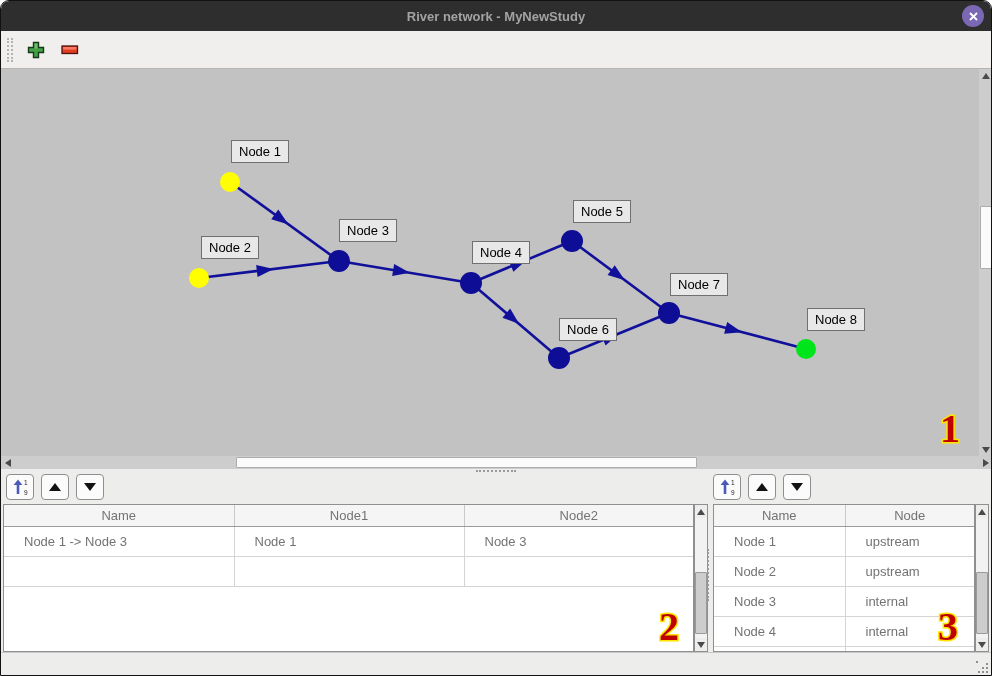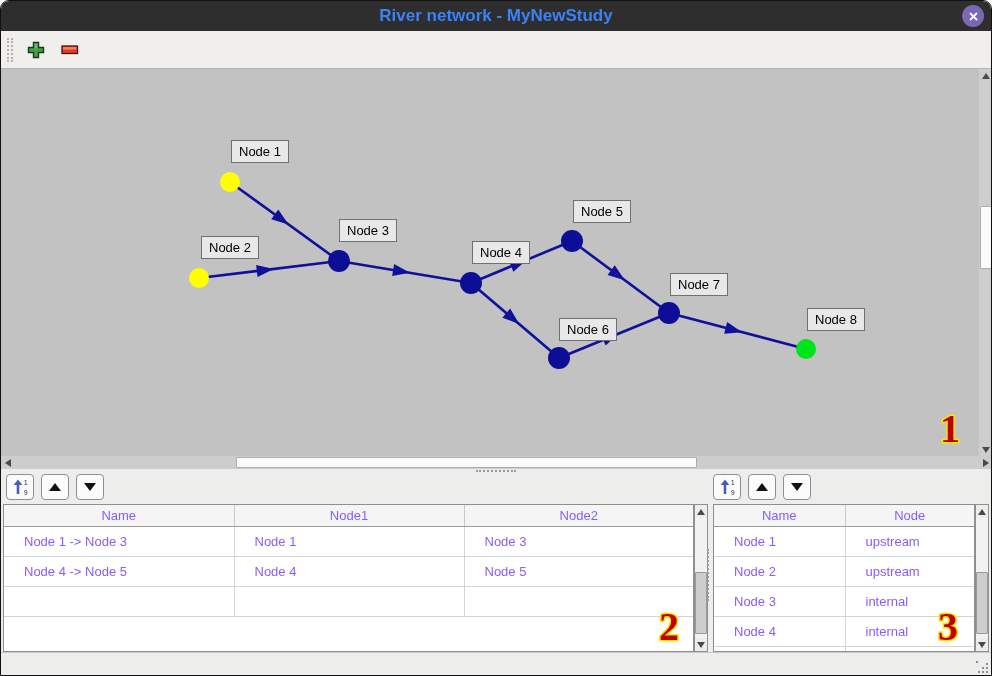--- a/index.html
+++ b/index.html
@@ -8,21 +8,21 @@
     position:relative; width:992px; height:676px;
     border:1px solid #111; border-radius:9px 9px 0 0;
     overflow:hidden; background:#ededeb;
   }
   
   .titlebar {
     position:absolute; left:0; top:0; width:100%; height:30px;
     background:#2e2e2e; border-radius:8px 8px 0 0;
     display:flex; align-items:center; justify-content:center;
   }
-  .titlebar .title { color:#3b82f6; font-size:17px; font-weight:bold; }
+  .titlebar .title { color:#a3a3a3; font-size:13px; font-weight:bold; }
   .close-btn {
     position:absolute; right:7px; top:4px; width:22px; height:22px;
     border-radius:50%; background:#7b68b4; display:flex; align-items:center; justify-content:center;
     cursor:default;
   }
   
   .toolbar {
     position:absolute; left:0; top:30px; width:100%; height:38px;
     background:#f0efed; border-bottom:1px solid #b5b5b5;
     display:flex; align-items:center;
@@ -64,21 +64,21 @@
     width:28px; height:26px; background:#fbfbfb; border:1px solid #8f8f8f; border-radius:4px;
     display:flex; align-items:center; justify-content:center;
   }
   .sq-btn .tri-up   { border-left:6px solid transparent; border-right:6px solid transparent; border-bottom:8px solid #111; }
   .sq-btn .tri-down { border-left:6px solid transparent; border-right:6px solid transparent; border-top:8px solid #111; }
   
   .table-panel { position:absolute; top:503px; height:148px; background:#fff;
     border:1px solid #8f8f8f; overflow:hidden; }
   .table-panel.left  { left:2px;  width:691px; }
   .table-panel.right { left:712px; width:262px; }
-  table { border-collapse:collapse; table-layout:fixed; width:100%; font-size:13px; color:#8b5cf6; }
+  table { border-collapse:collapse; table-layout:fixed; width:100%; font-size:13px; color:#737373; }
   th { height:21px; background:#f5f5f5; font-weight:normal; font-size:13px;
        border-right:1px solid #c9c9c9; border-bottom:1px solid #9b9b9b; }
   td { height:30px; padding:0 20px; border-right:1px solid #d4d4d4; border-bottom:1px solid #d4d4d4;
        background:#fff; white-space:nowrap; overflow:hidden; }
   th:last-child, td:last-child { border-right:none; }
   .tbl-vscroll { position:absolute; top:503px; width:14px; height:148px;
     background:#f2f2f2; border:1px solid #8f8f8f; }
   .tbl-vscroll.left  { left:693px; }
   .tbl-vscroll.right { left:974px; }
   .tbl-vscroll .sb-btn { width:12px; height:13px; left:0; background:#ededeb; }
@@ -220,25 +220,20 @@
             <th style="width: 229px;">Node2</th>
           </tr>
         </thead>
       <tbody id="edges-tbody">
           <tr>
             <td>Node 1 -&gt; Node 3</td>
             <td>Node 1</td>
             <td>Node 3</td>
           </tr>
           <tr>
-            <td>Node 4 -&gt; Node 5</td>
-            <td>Node 4</td>
-            <td>Node 5</td>
-          </tr>
-          <tr>
             <td></td>
             <td></td>
             <td></td>
           </tr>
         </tbody>
     </table>
   </div>
   <div class="tbl-vscroll left">
     <div class="sb-btn" style="top:0;">
         <div class="tri tri-up"></div>

